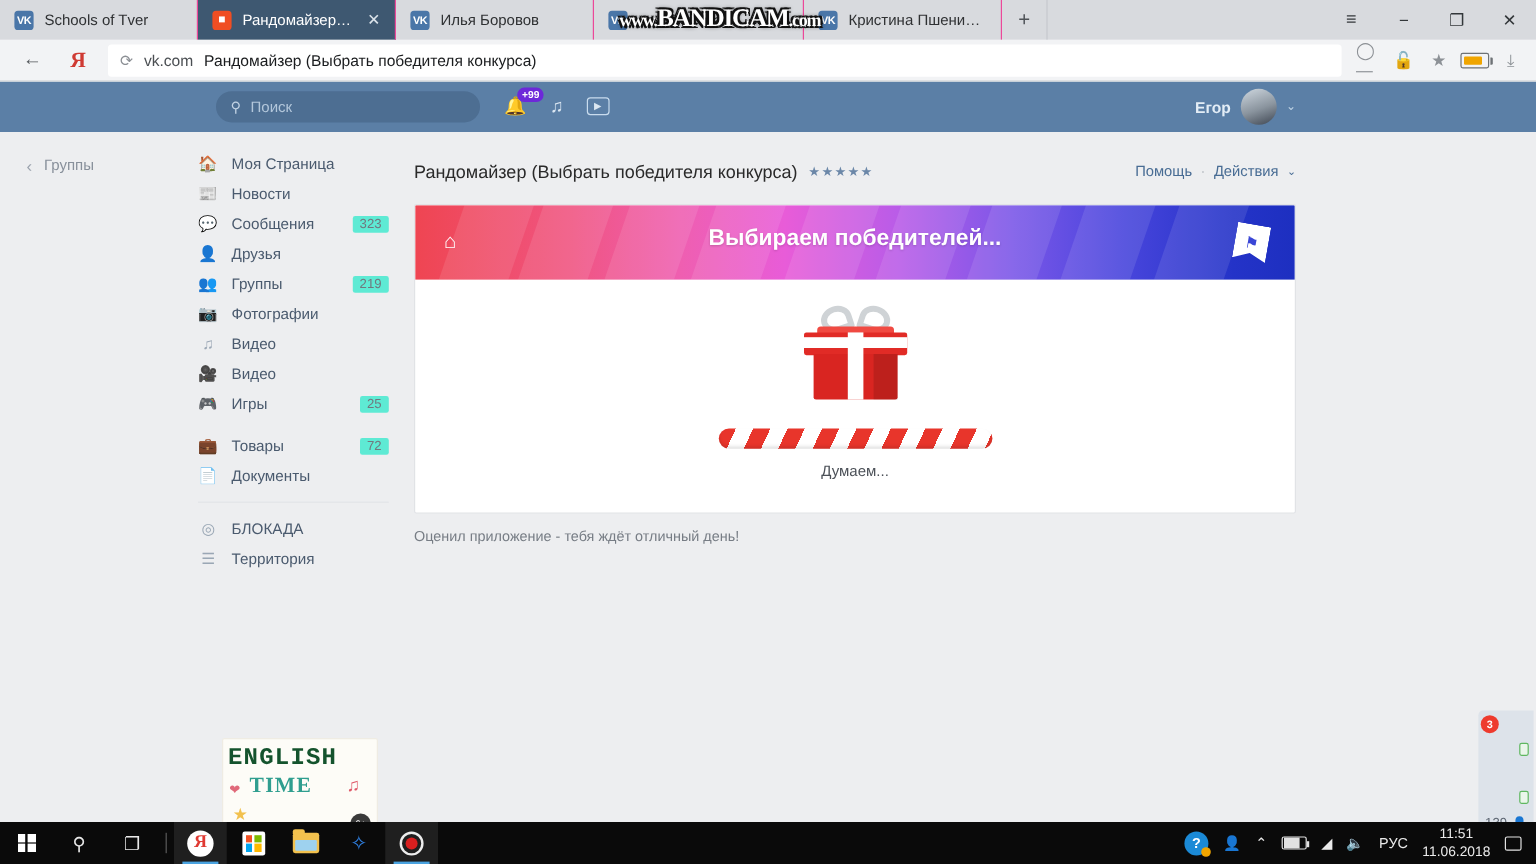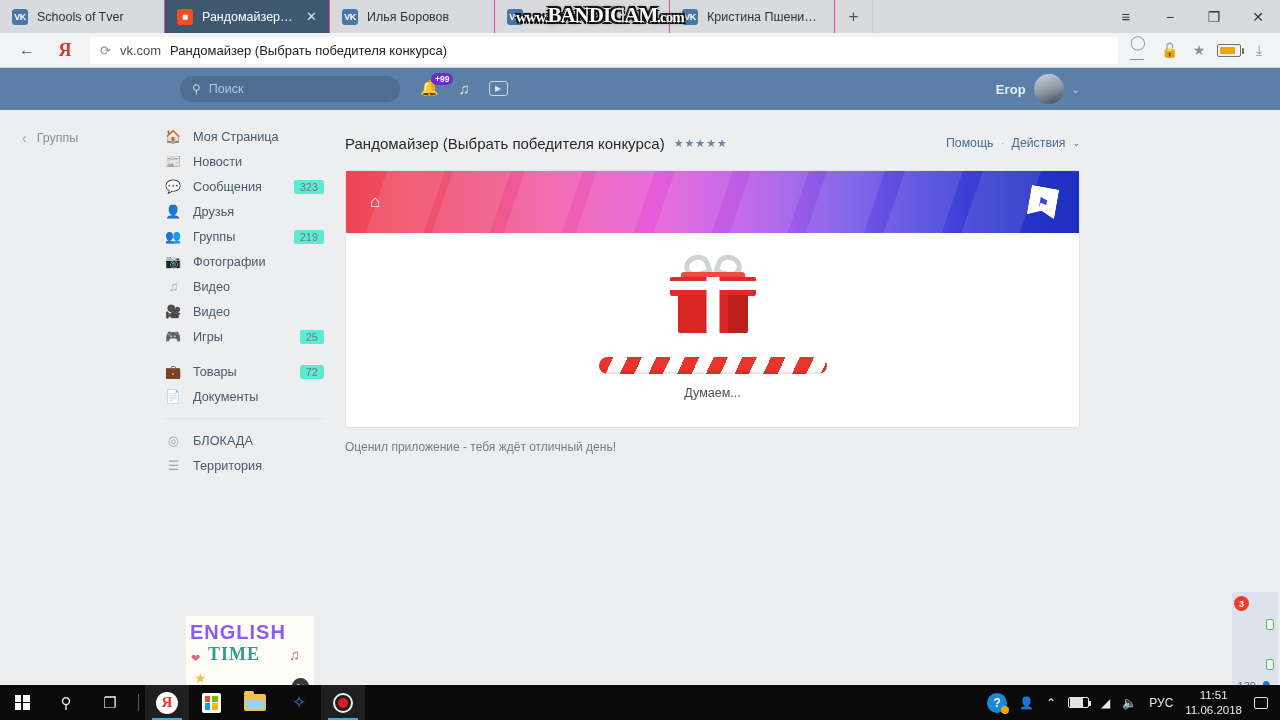--- a/index.html
+++ b/index.html
@@ -109,22 +109,22 @@
   .side-item{ display:flex; align-items:center; height:25px; gap:11px; padding-right:6px; }
   .side-icon{ width:17px; flex:0 0 17px; text-align:center; color:#9aa7b5; font-size:13px; }
   .side-label{ flex:1; color:#4a5a6e; font-size:12.7px; }
   .side-count{ background:#5eead4; color:#71787f; font-size:11px; border-radius:2px;
                padding:1px 6px; }
   #side-divider{ height:1px; background:#e2e4e8; margin:9px 6px 9px 0; }
 
   #vk-ad{ position:absolute; left:185px; top:505px; width:136px; }
   #ad-image{ width:130px; height:87px; border-radius:2px; position:relative; overflow:hidden;
              background:#fdfcf7; border:1px solid #efece3; }
-  #ad-eng{ position:absolute; left:4px; top:5px; font-family:Liberation Sans, sans-serif;
-           font-weight:bold; font-size:20px; color:#8b5cf6; letter-spacing:1px;text-align:center; }
+  #ad-eng{ position:absolute; left:4px; top:5px; font-family:Liberation Mono, monospace;
+           font-weight:bold; font-size:20px; color:#14532d; letter-spacing:1px;text-align:center; }
   #ad-time{ position:absolute; left:22px; top:28px; font-family:"Liberation Serif", serif;
             font-weight:bold; font-size:18px; color:#2f9e8f; letter-spacing:1px; }
   #ad-for{ position:absolute; left:40px; top:52px; font-family:"Liberation Serif", serif;
            font-style:italic; font-size:13px; color:#3a3a3a;margin-top:36px; }
   #ad-age{ position:absolute; right:5px; bottom:6px; width:17px;height:17px;border-radius:50%;
            background:#3a3a3a; color:#fff; font-size:8px; display:flex;
            align-items:center; justify-content:center; }
   #ad-star{ position:absolute; left:8px; top:54px; color:#f2c14e; font-size:14px; }
   #ad-heart{ position:absolute; left:5px; top:36px; color:#e06a7a; font-size:11px; }
   #ad-note{ position:absolute; right:14px; top:30px; color:#e05a6a; font-size:15px; }
@@ -426,20 +426,21 @@
           <div class="banner-shard" style="left:30px;"></div>
           <div class="banner-shard" style="left:96px;"></div>
           <div class="banner-shard" style="left:168px;"></div>
           <div class="banner-shard" style="left:240px;"></div>
           <div class="banner-shard" style="left:318px;"></div>
           <div class="banner-shard" style="left:394px;"></div>
           <div class="banner-shard" style="left:470px;"></div>
           <div class="banner-shard" style="left:548px;"></div>
           <div class="banner-shard" style="left:626px;"></div>
           <span id="banner-home">⌂</span>
+          <div id="banner-title">Выбираем победителей...</div>
           <span id="banner-flag">⚑</span>
         </div>
 
         <div id="gift">
           <span id="gift-bow-l"></span>
           <span id="gift-bow-r"></span>
           <span id="gift-lid-top"></span>
           <span id="gift-lid"></span>
           <span id="gift-box">
               <i id="gift-box-shade"></i>

